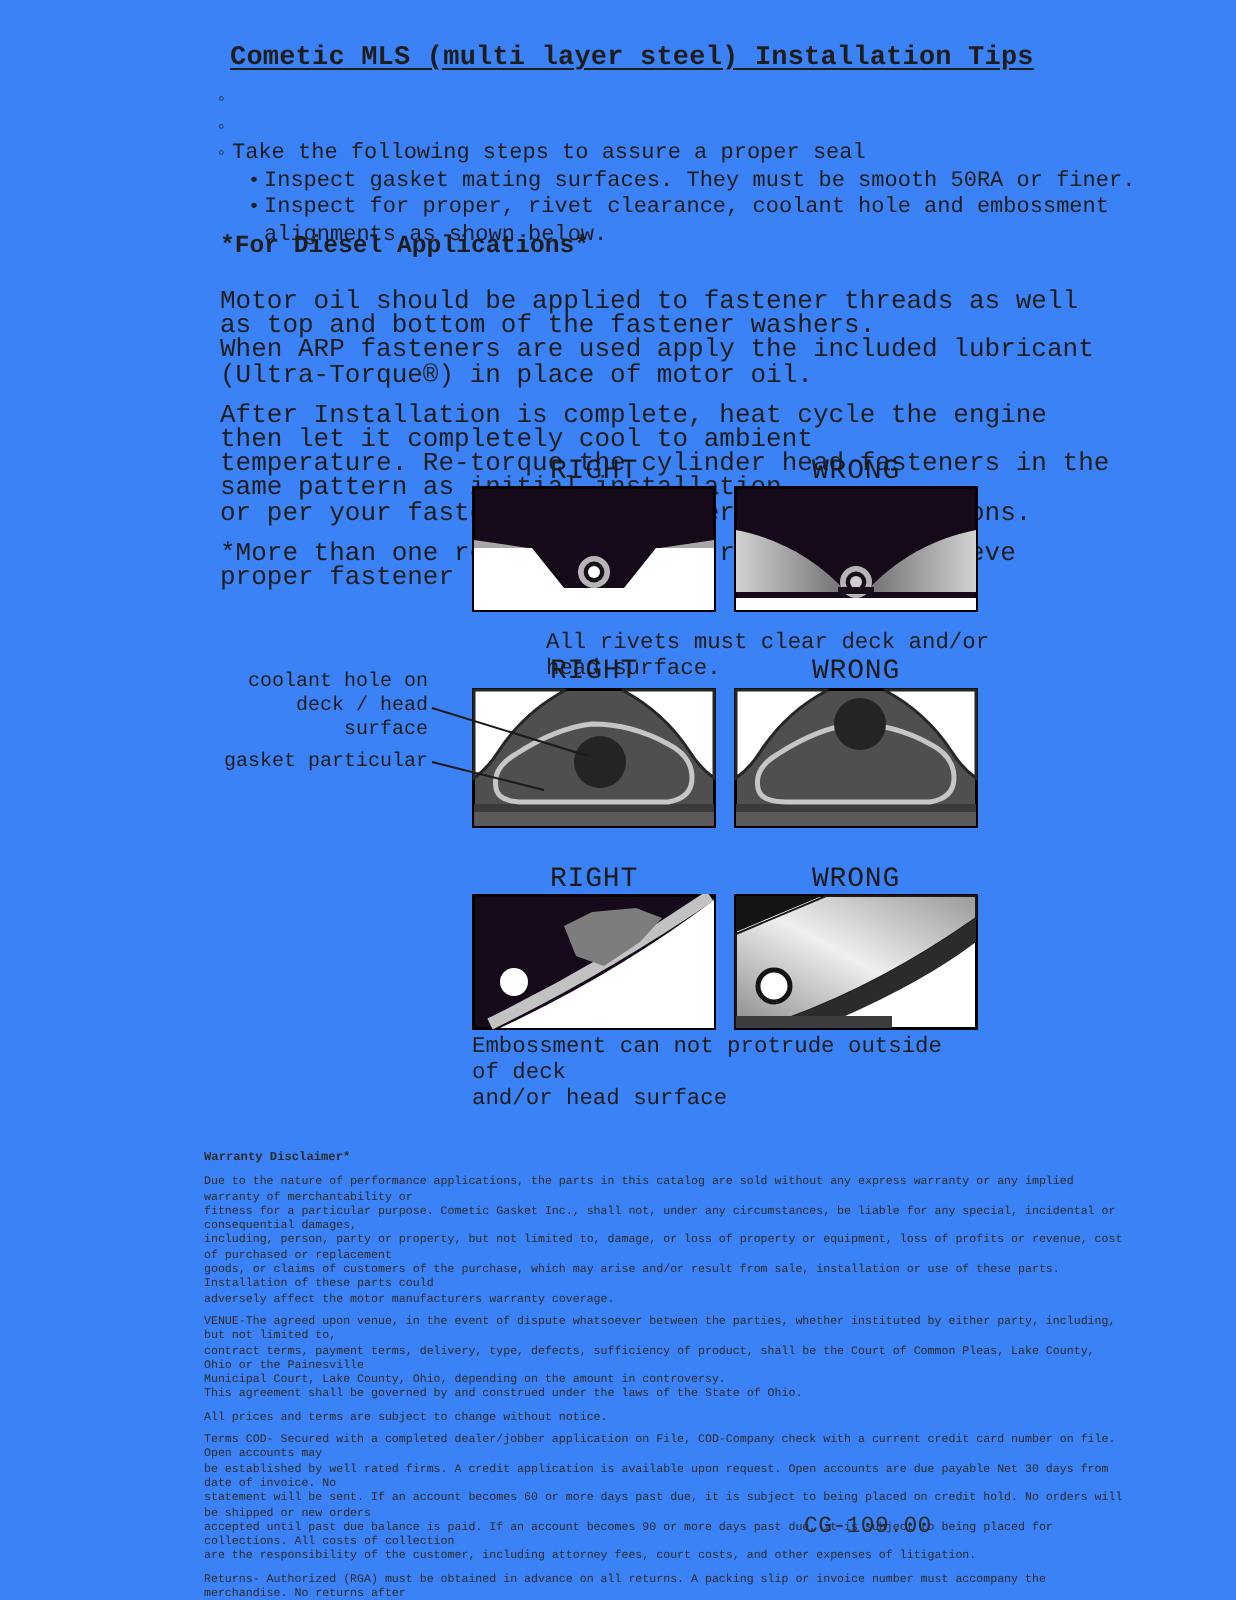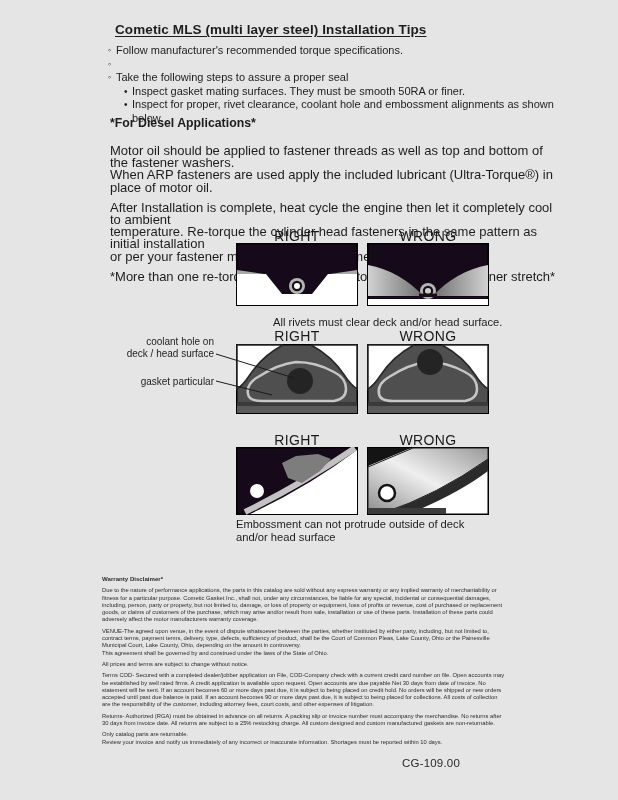--- a/index.html
+++ b/index.html
@@ -1,19 +1,19 @@
 <!DOCTYPE html>
 <html><head>
 <meta charset="utf-8">
 <style>
   * { margin:0; padding:0; box-sizing:border-box; }
   html,body { width:618px; height:800px; background:#ffffff; }
   body { font-family:"Liberation Sans", sans-serif; color:#1d1d1d; position:relative; overflow:hidden; }
 
-  #page { position:absolute; inset:0; background:#e5e5e5; }
+  #page { position:absolute; inset:0; background:#3b82f6;font-family:Liberation Mono, monospace; }
 
   .title { position:absolute; left:115px; top:22px; font-size:13.5px; font-weight:bold;
            text-decoration:underline; text-underline-offset:2px; letter-spacing:.1px; }
 
   .tips { position:absolute; left:108px; top:44px; width:470px; font-size:11px; line-height:13.5px; }
   .tip-row { display:flex; }
   .tip-row .marker { width:8px; flex:0 0 8px; font-size:9px; line-height:13.5px; }
   .tip-row.sub { margin-left:16px; }
   .tip-row.sub .marker { font-size:10px; }
 
@@ -46,21 +46,20 @@
 </head>
 <body>
 
 <div id="page">
 
   <h1 class="title">Cometic MLS (multi layer steel) Installation Tips</h1>
 
   <div class="tips">
     <div class="tip-row">
       <span class="marker">◦</span>
-      <span>Follow manufacturer's recommended torque specifications.</span>
     </div>
     <div class="tip-row">
       <span class="marker">◦</span>
     </div>
     <div class="tip-row">
       <span class="marker">◦</span>
       <span>Take the following steps to assure a proper seal</span>
     </div>
     <div class="tip-row sub">
       <span class="marker">•</span>

